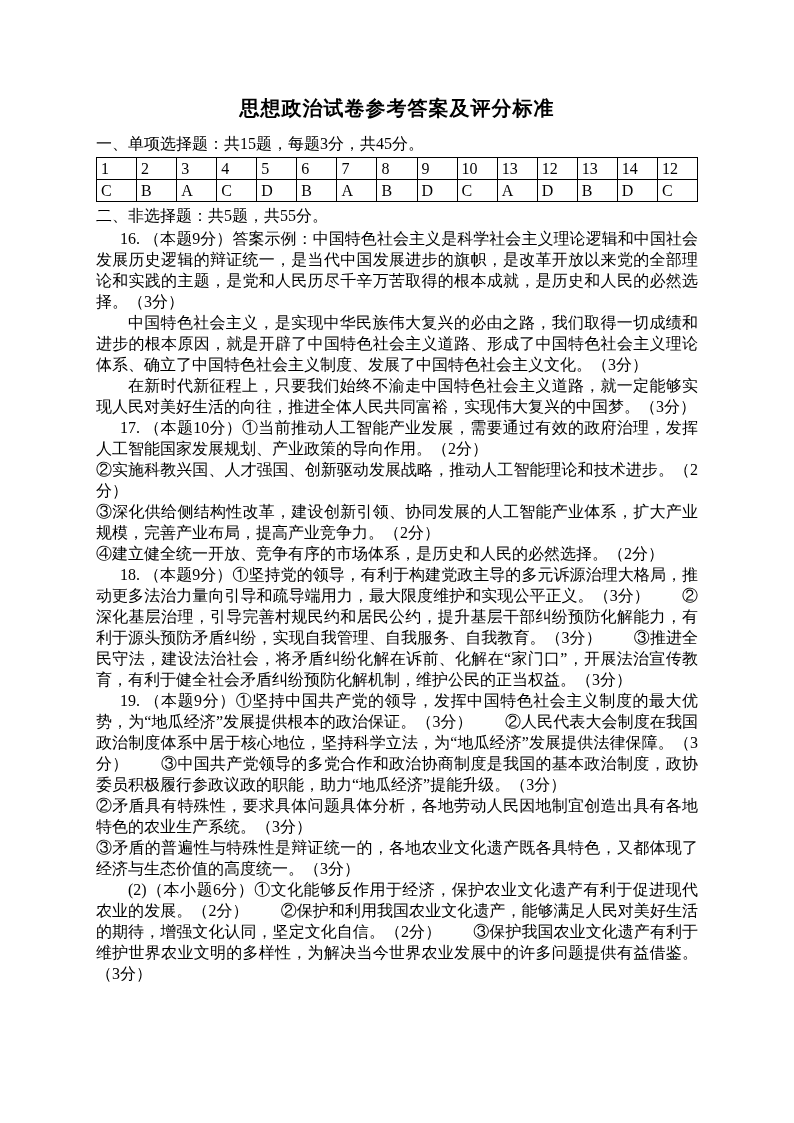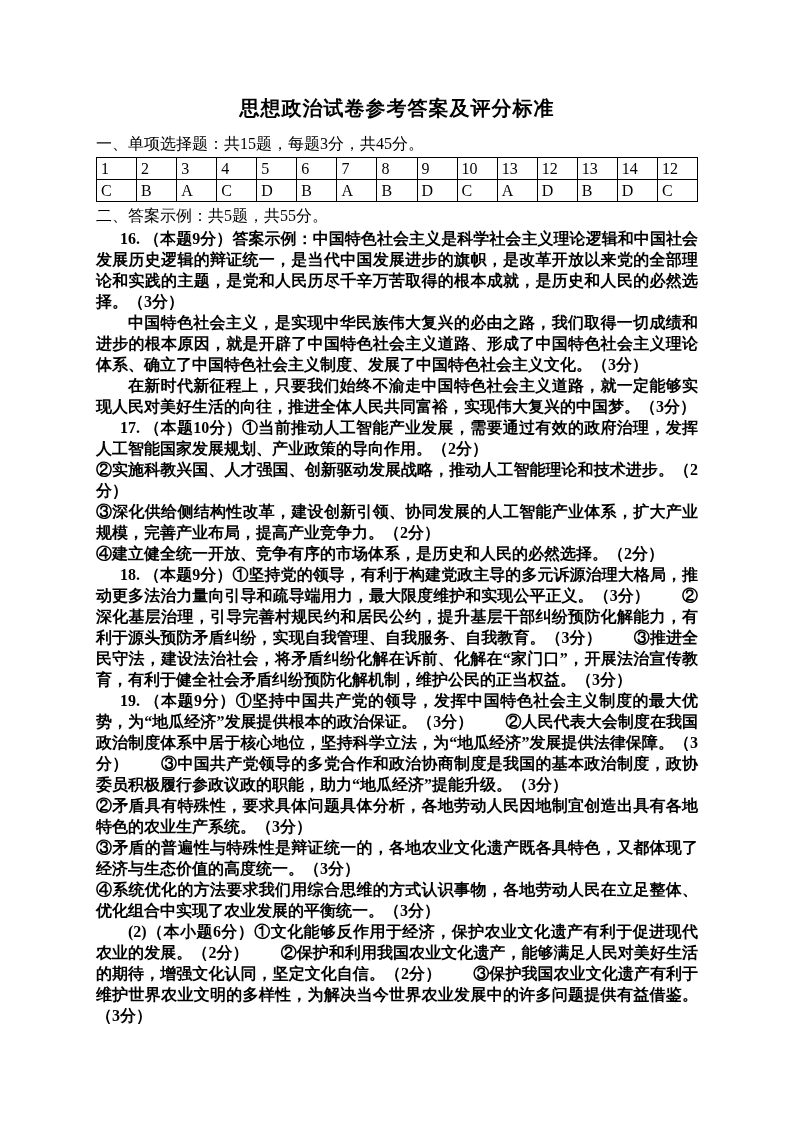--- a/index.html
+++ b/index.html
@@ -16,21 +16,21 @@
   .heading { font-size:16px; font-weight:normal; line-height:22px; }
   table.answers {
     width:100%; border-collapse:collapse; table-layout:fixed;
     margin:2px 0 3px 0;
   }
   table.answers td {
     border:1px solid #000; font-size:16px; height:22px;
     padding:0 4px; line-height:20px; text-align:left; vertical-align:middle;
   }
   .body-text { margin-top:1px; }
-  .para { font-size:16px; line-height:21px; text-align:justify;font-weight:bold; }
+  .para { font-size:16px; line-height:21px; text-align:justify; }
   .qstart { text-indent:1.5em; }
   .ind2 { text-indent:2em; }
 </style>
 </head>
 <body>
 
 <div class="page">
 
   <h1 class="title">思想政治试卷参考答案及评分标准</h1>
 
@@ -68,31 +68,30 @@
         <td>C</td>
         <td>A</td>
         <td>D</td>
         <td>B</td>
         <td>D</td>
         <td>C</td>
       </tr>
     </tbody>
   </table>
 
-  <p class="heading">二、答案示例：共5题，共55分。</p>
+  <p class="heading">二、非选择题：共5题，共55分。</p>
 
   <div class="body-text">
     <p class="para qstart">16. （本题9分）答案示例：中国特色社会主义是科学社会主义理论逻辑和中国社会发展历史逻辑的辩证统一，是当代中国发展进步的旗帜，是改革开放以来党的全部理论和实践的主题，是党和人民历尽千辛万苦取得的根本成就，是历史和人民的必然选择。（3分）</p>
     <p class="para ind2">中国特色社会主义，是实现中华民族伟大复兴的必由之路，我们取得一切成绩和进步的根本原因，就是开辟了中国特色社会主义道路、形成了中国特色社会主义理论体系、确立了中国特色社会主义制度、发展了中国特色社会主义文化。（3分）</p>
     <p class="para ind2">在新时代新征程上，只要我们始终不渝走中国特色社会主义道路，就一定能够实现人民对美好生活的向往，推进全体人民共同富裕，实现伟大复兴的中国梦。（3分）</p>
     <p class="para qstart">17. （本题10分）①当前推动人工智能产业发展，需要通过有效的政府治理，发挥人工智能国家发展规划、产业政策的导向作用。（2分）</p>
     <p class="para">②实施科教兴国、人才强国、创新驱动发展战略，推动人工智能理论和技术进步。（2分）</p>
     <p class="para">③深化供给侧结构性改革，建设创新引领、协同发展的人工智能产业体系，扩大产业规模，完善产业布局，提高产业竞争力。（2分）</p>
     <p class="para">④建立健全统一开放、竞争有序的市场体系，是历史和人民的必然选择。（2分）</p>
     <p class="para qstart">18. （本题9分）①坚持党的领导，有利于构建党政主导的多元诉源治理大格局，推动更多法治力量向引导和疏导端用力，最大限度维护和实现公平正义。（3分）　　②深化基层治理，引导完善村规民约和居民公约，提升基层干部纠纷预防化解能力，有利于源头预防矛盾纠纷，实现自我管理、自我服务、自我教育。（3分）　　③推进全民守法，建设法治社会，将矛盾纠纷化解在诉前、化解在“家门口”，开展法治宣传教育，有利于健全社会矛盾纠纷预防化解机制，维护公民的正当权益。（3分）</p>
     <p class="para qstart">19. （本题9分）①坚持中国共产党的领导，发挥中国特色社会主义制度的最大优势，为“地瓜经济”发展提供根本的政治保证。（3分）　　②人民代表大会制度在我国政治制度体系中居于核心地位，坚持科学立法，为“地瓜经济”发展提供法律保障。（3分）　　③中国共产党领导的多党合作和政治协商制度是我国的基本政治制度，政协委员积极履行参政议政的职能，助力“地瓜经济”提能升级。（3分）</p>
     <p class="para">②矛盾具有特殊性，要求具体问题具体分析，各地劳动人民因地制宜创造出具有各地特色的农业生产系统。（3分）</p>
     <p class="para">③矛盾的普遍性与特殊性是辩证统一的，各地农业文化遗产既各具特色，又都体现了经济与生态价值的高度统一。（3分）</p>
-    <p class="para">④系统优化的方法要求我们用综合思维的方式认识事物，各地劳动人民在立足整体、优化组合中实现了农业发展的平衡统一。（3分）</p>
     <p class="para ind2">(2)（本小题6分）①文化能够反作用于经济，保护农业文化遗产有利于促进现代农业的发展。（2分）　　②保护和利用我国农业文化遗产，能够满足人民对美好生活的期待，增强文化认同，坚定文化自信。（2分）　　③保护我国农业文化遗产有利于维护世界农业文明的多样性，为解决当今世界农业发展中的许多问题提供有益借鉴。（3分）</p>
   </div>
 
 </div>
 
 </body></html>

